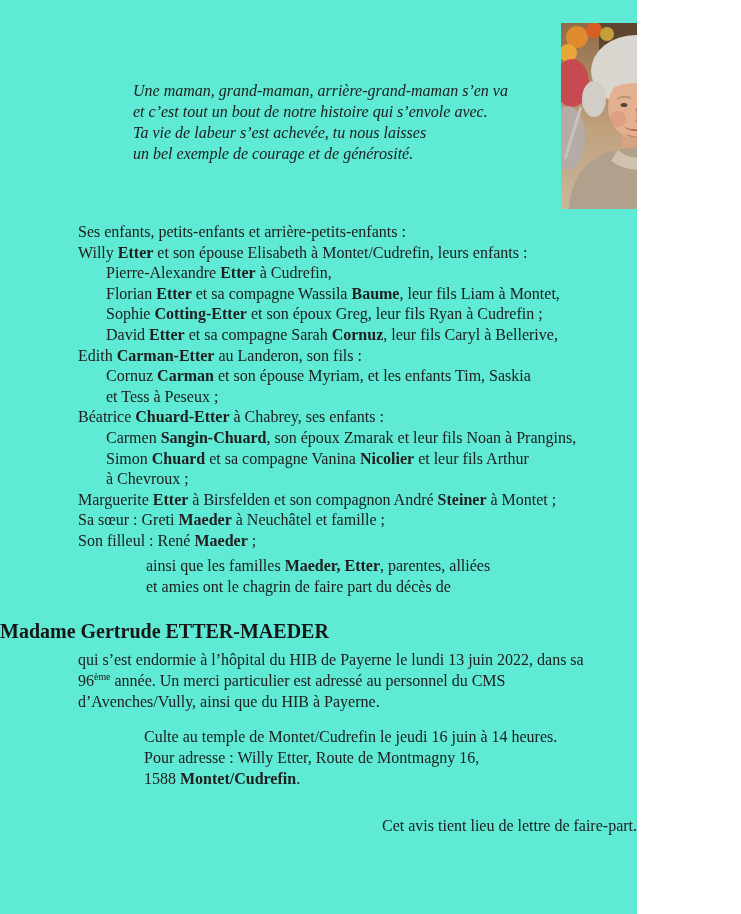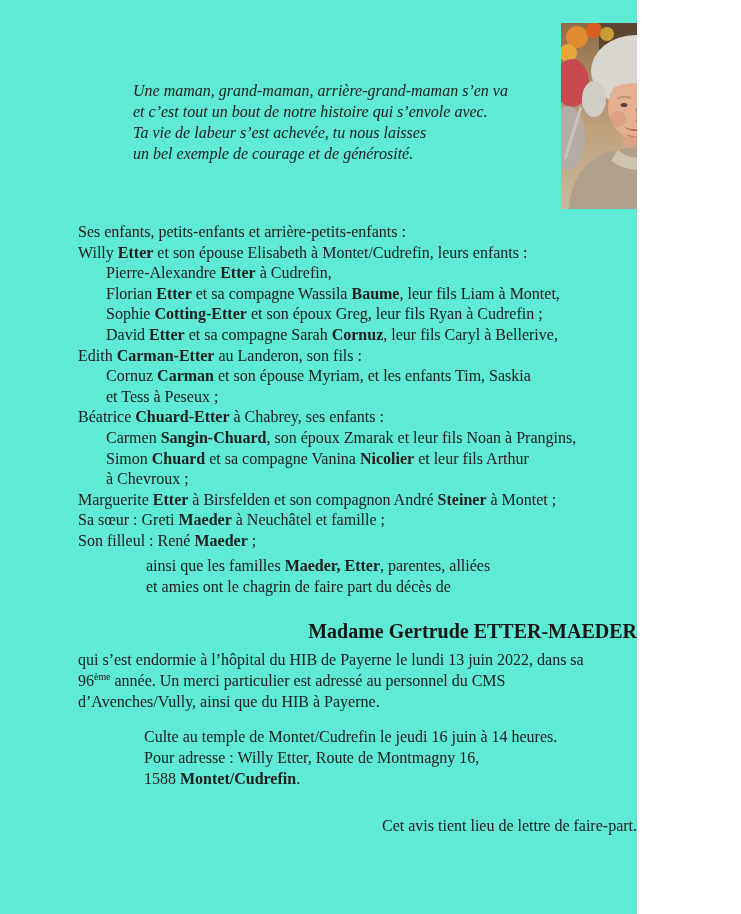--- a/index.html
+++ b/index.html
@@ -22,21 +22,21 @@
   .line { white-space:nowrap; }
   .line.indent { margin-left:28px; }
   .b { font-weight:bold; }
   .i { }
   sup { font-size:0.62em; vertical-align:super; line-height:0; }
   .poem { left:133px; top:80px; font-style:italic; }
   .family { left:78px; top:222px; line-height:20.6px; }
   .closing { left:134px; top:555px;margin-left:12px; }
   .title {
     left:0; right:0; top:606px;
-    text-align:right;
+    text-align:left;
     font-size:20px; font-weight:bold; line-height:24px;
     color:#161616;
   }
   .notice { left:78px; top:649px; }
   .service { left:144px; top:726px; }
   .footer { left:0; right:0; top:815px; text-align:right; }
 </style>
 </head>
 <body>
 

